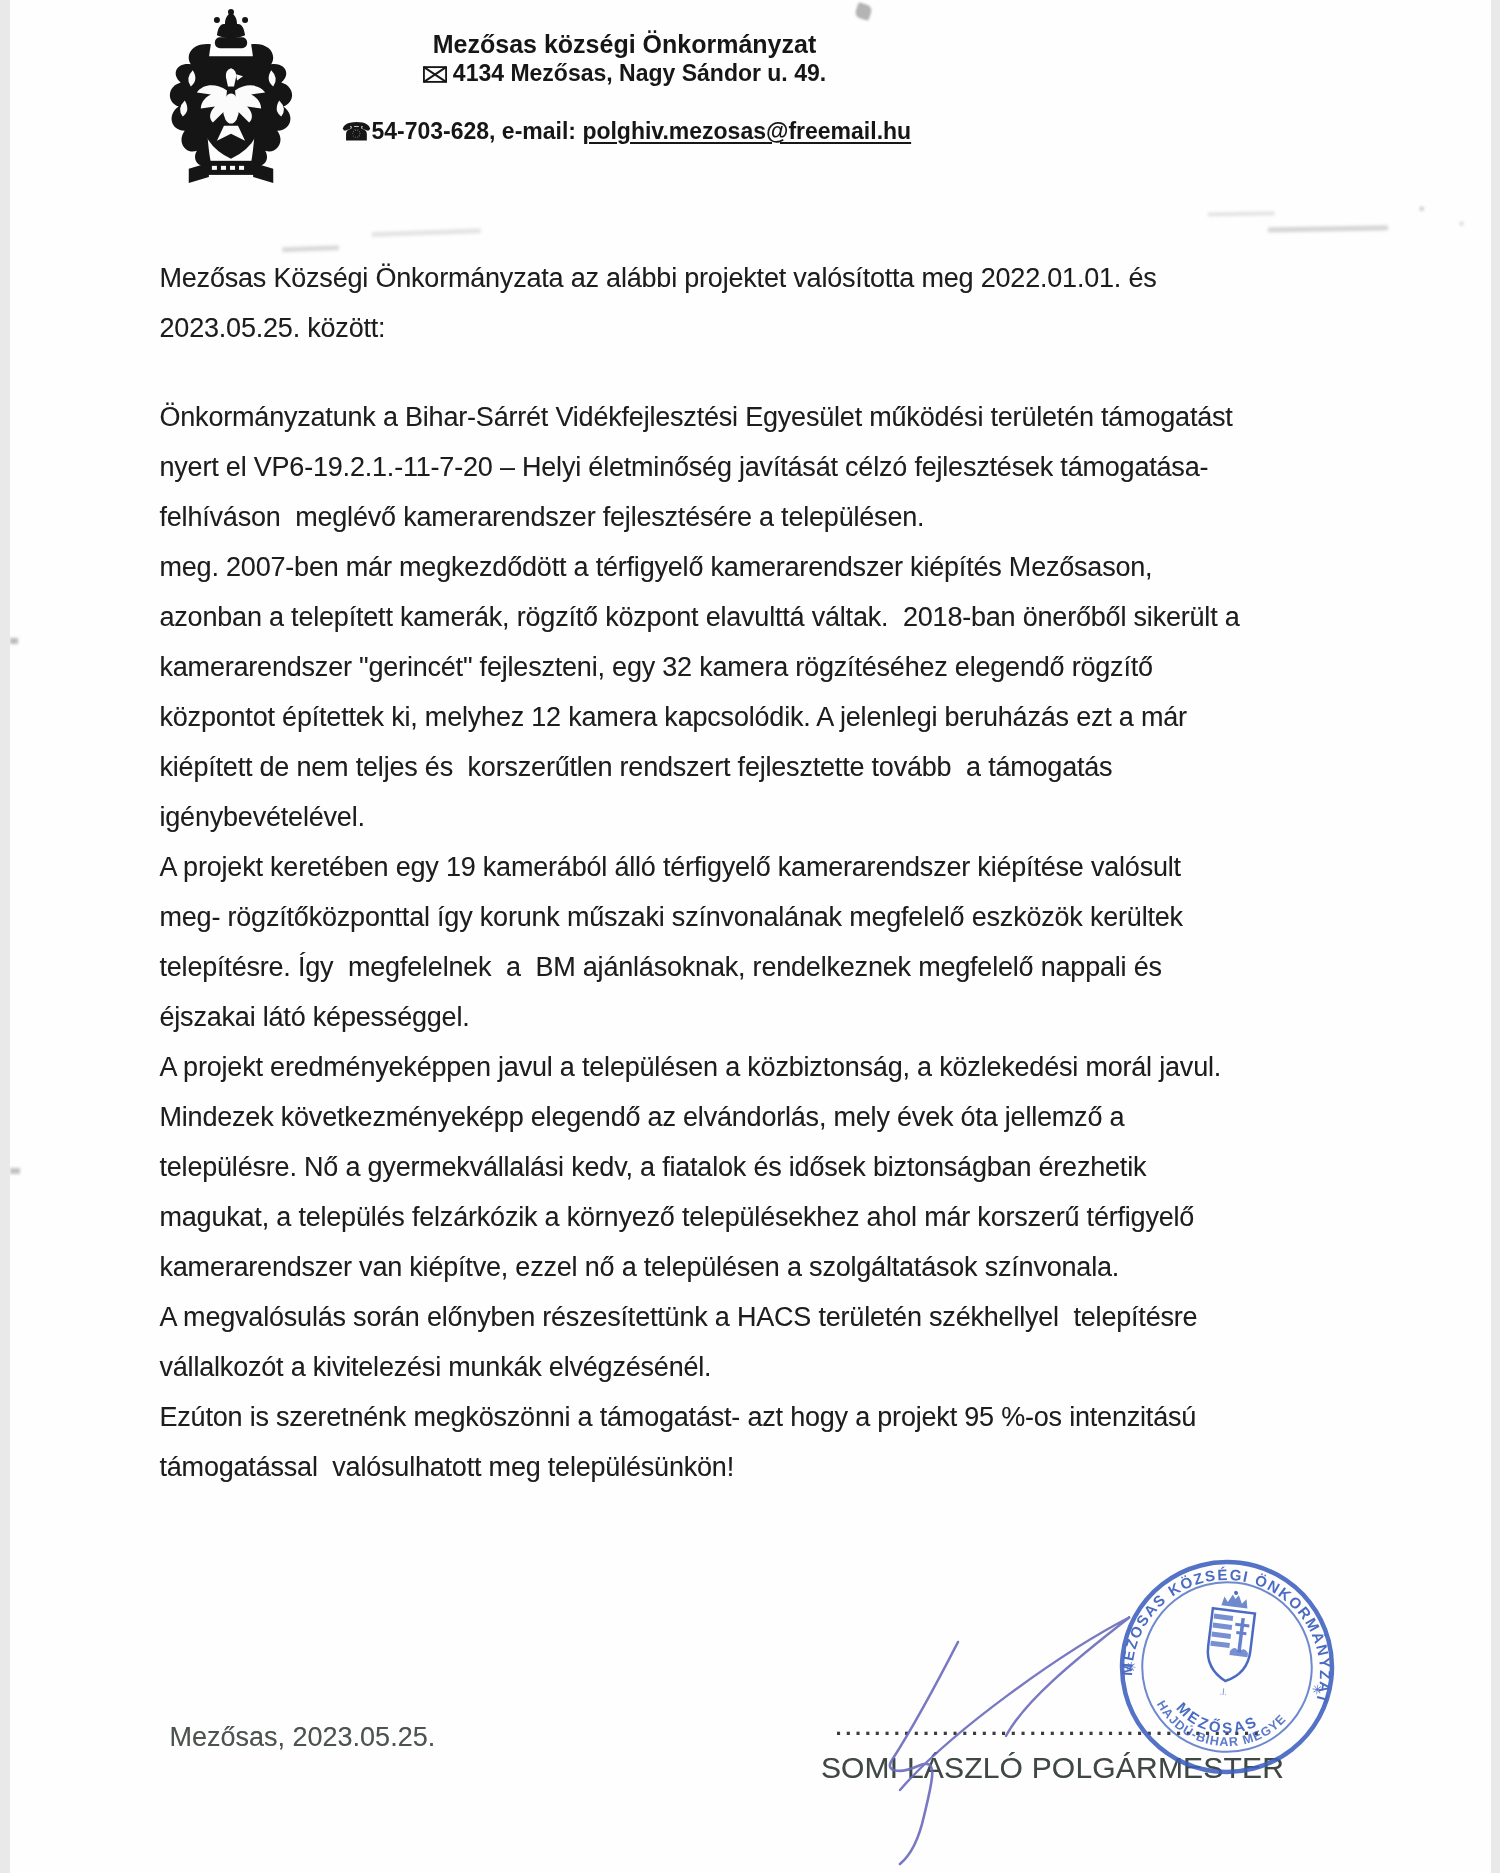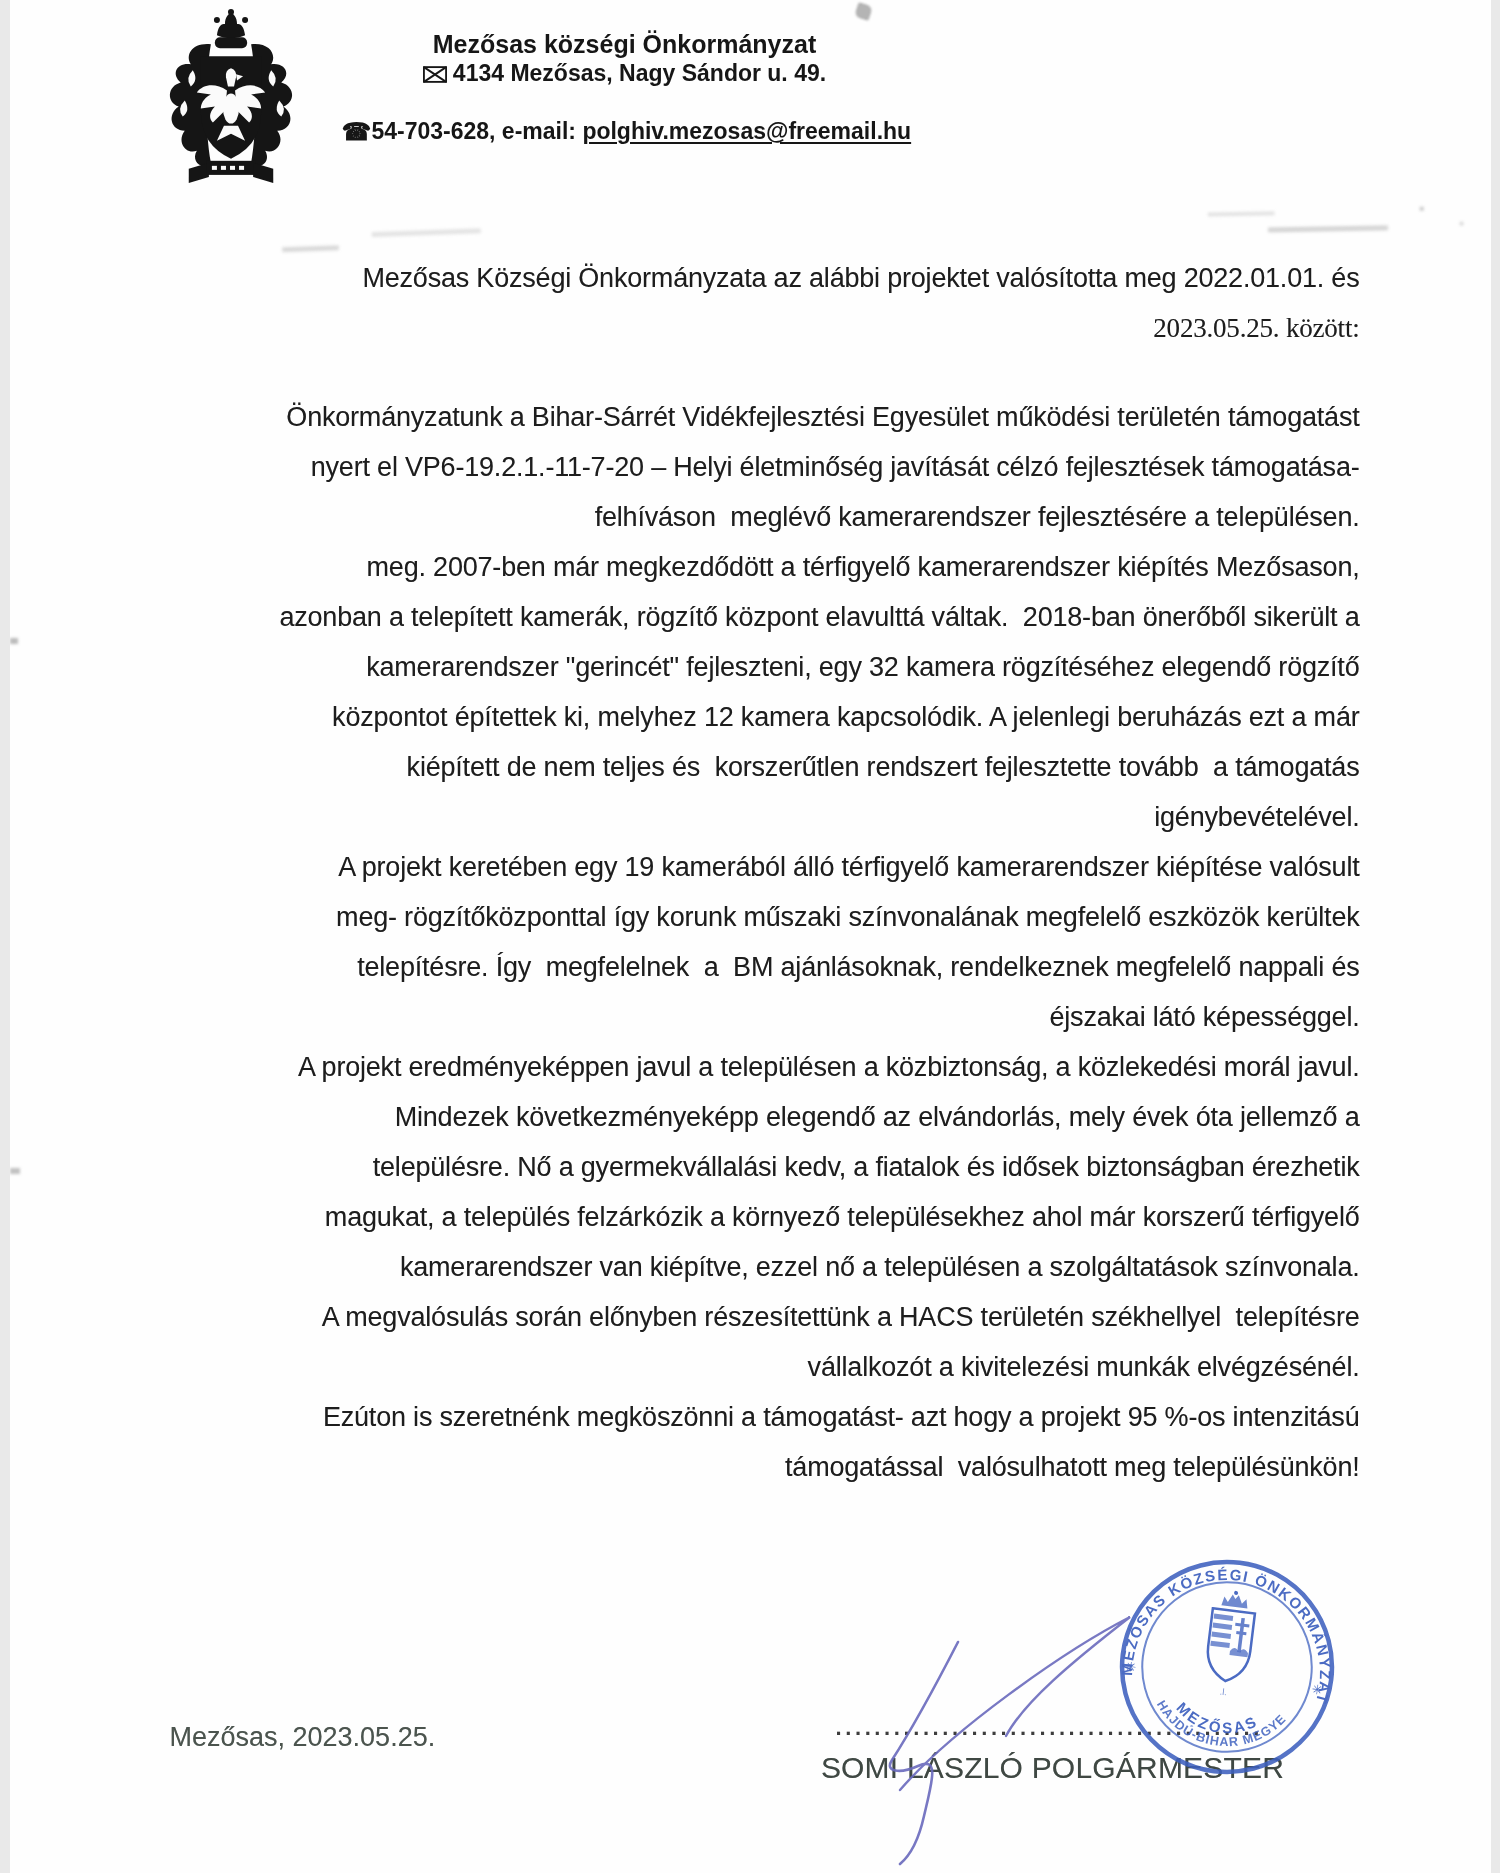--- a/index.html
+++ b/index.html
@@ -21,22 +21,22 @@
   .lh3{font-size:23px;}
   .env-icon{display:inline-block;width:24px;height:17px;vertical-align:-2px;margin-right:6px;}
   .phone-glyph{font-size:24px;vertical-align:-1px;}
   .email{text-decoration:underline;text-underline-offset:3px;text-decoration-thickness:2px;}
   
   .body-text{
     position:absolute;left:150px;top:253px;width:1200px;
     font-size:27px;color:#1d1d1d;letter-spacing:-0.2px;
     text-shadow:0 0 0.5px rgba(45,45,45,.35);
   }
-  .body-line{height:50px;line-height:50px;text-align:right;white-space:pre;}
-  .body-line.gap{margin-bottom:39px;font-family:Liberation Serif, serif;}
+  .body-line{height:50px;line-height:50px;text-align:left;white-space:pre;}
+  .body-line.gap{margin-bottom:39px;}
   
   .dateline{
     position:absolute;left:160px;top:1712px;font-size:27px;line-height:50px;
     color:#4b544e;text-shadow:0 0 0.5px rgba(70,80,74,.4);white-space:pre;
   }
   .dotline{
     position:absolute;left:826px;top:1714px;width:442px;height:28px;line-height:28px;
     font-size:22px;font-weight:bold;letter-spacing:3.6px;color:#3d3d3d;
     white-space:nowrap;overflow:hidden;z-index:2;
   }

